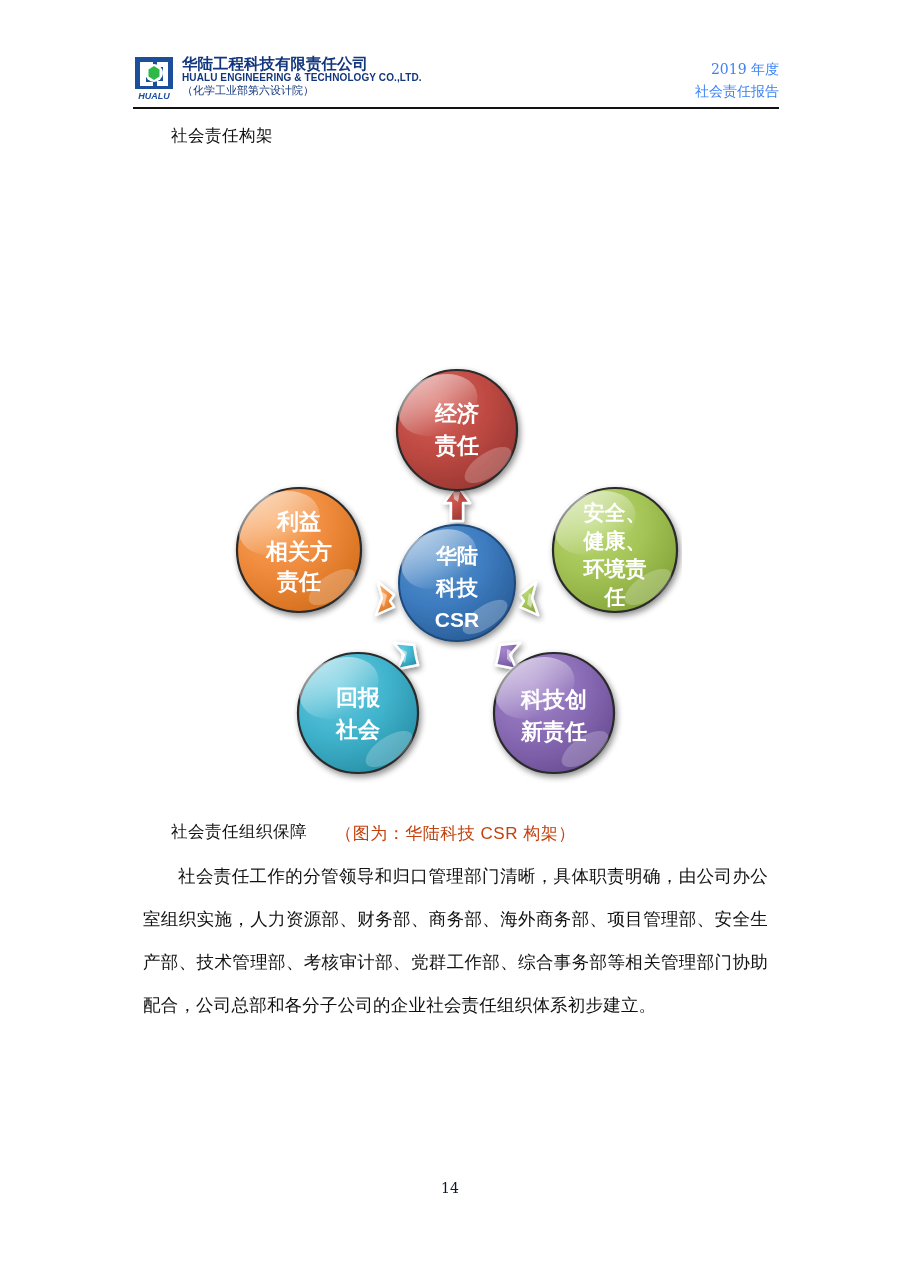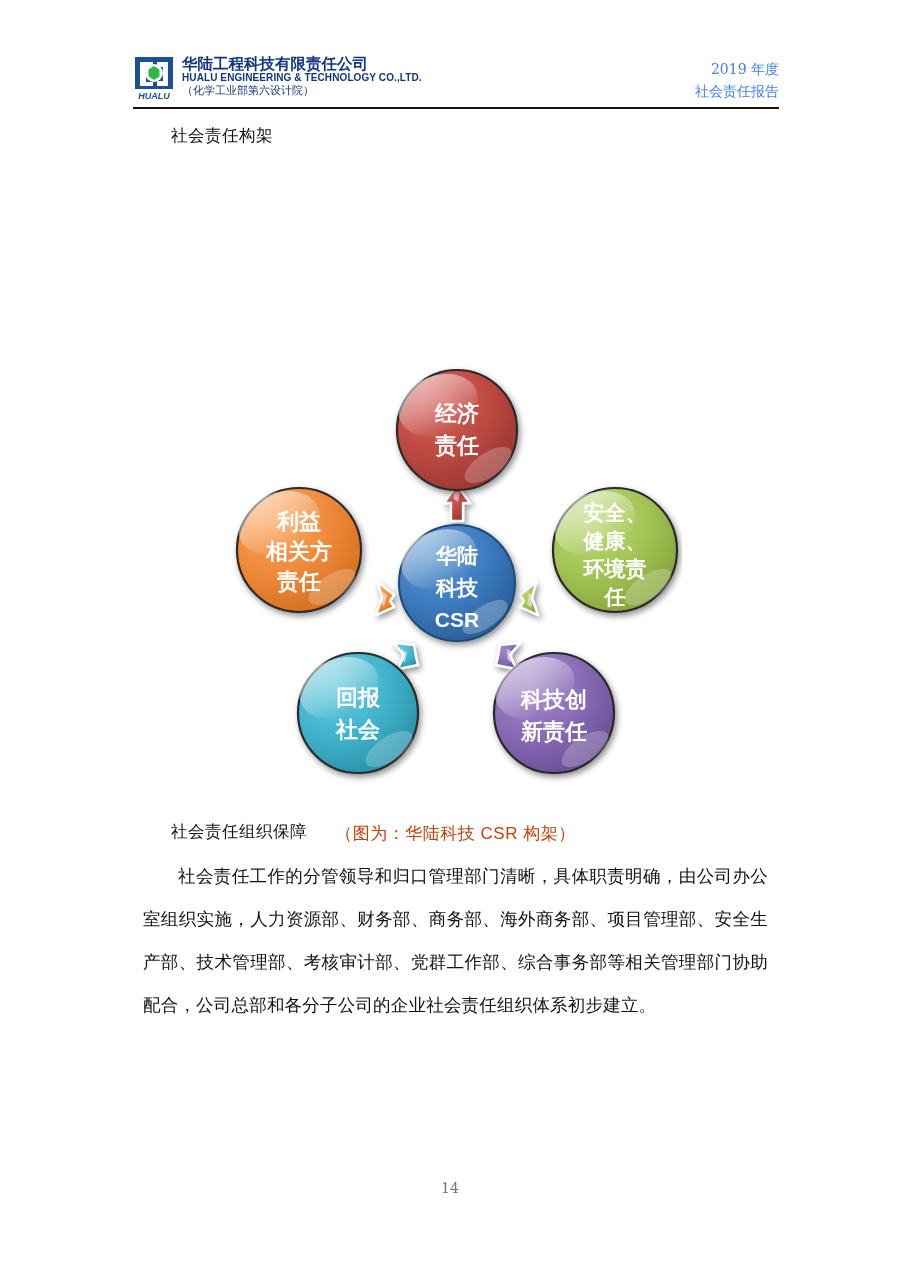--- a/index.html
+++ b/index.html
@@ -148,21 +148,21 @@
   }
 
   .pagenum {
     position: absolute;
     left: 0;
     top: 1180px;
     width: 900px;
     text-align: center;
     font-family: "DejaVu Serif", "Liberation Serif", serif;
     font-size: 14px;
-    color: #737373;
+    color: #0f172a;
   }
 </style>
 </head>
 <body>
 
 <div class="page">
 
   <div class="header">
     <div class="header-inner">
 

